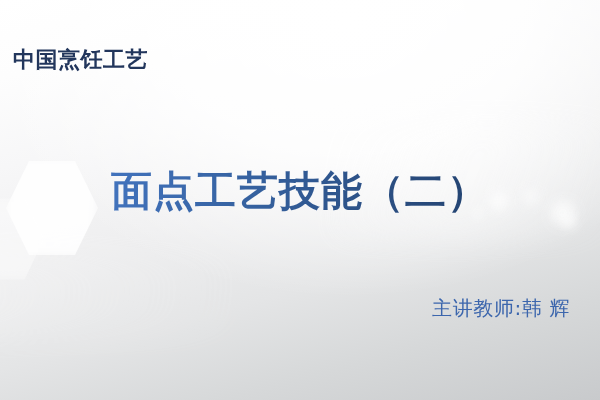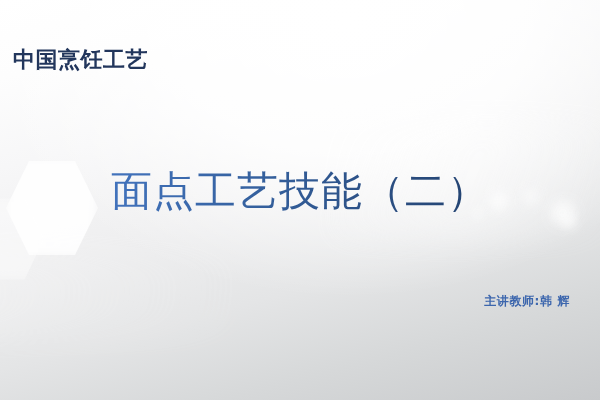--- a/index.html
+++ b/index.html
@@ -104,39 +104,39 @@
     white-space: nowrap;
   }
 
   .main-title {
     position: absolute;
     left: 0;
     right: 0;
     top: 164px;
     text-align: center;
     font-size: 41px;
-    font-weight: normal;
+    font-weight: bold;
     letter-spacing: 1px;
     white-space: nowrap;
     background-image: linear-gradient(92deg, #5184c9 0%, #4273bd 18%, #35619f 42%, #2a4d80 66%, #21406c 84%, #1d3960 100%);
     -webkit-background-clip: text;
     background-clip: text;
     color: transparent;
     -webkit-text-fill-color: transparent;
   }
 
   .subtitle-block {
     position: absolute;
     right: 30px;
     top: 292px;
     text-align: right;
   }
   .subtitle-line {
-    font-size: 12px;
-    font-weight: bold;
+    font-size: 20px;
+    font-weight: normal;
     letter-spacing: 0.6px;
     color: #3f6ab0;
     line-height: 1.65;
     white-space: nowrap;
     margin-left: 40px;
   }
   .subtitle-line.presenter { color: #3c66ad; }
   .subtitle-line.credential { color: #4370b5; }
 </style>
 </head>

